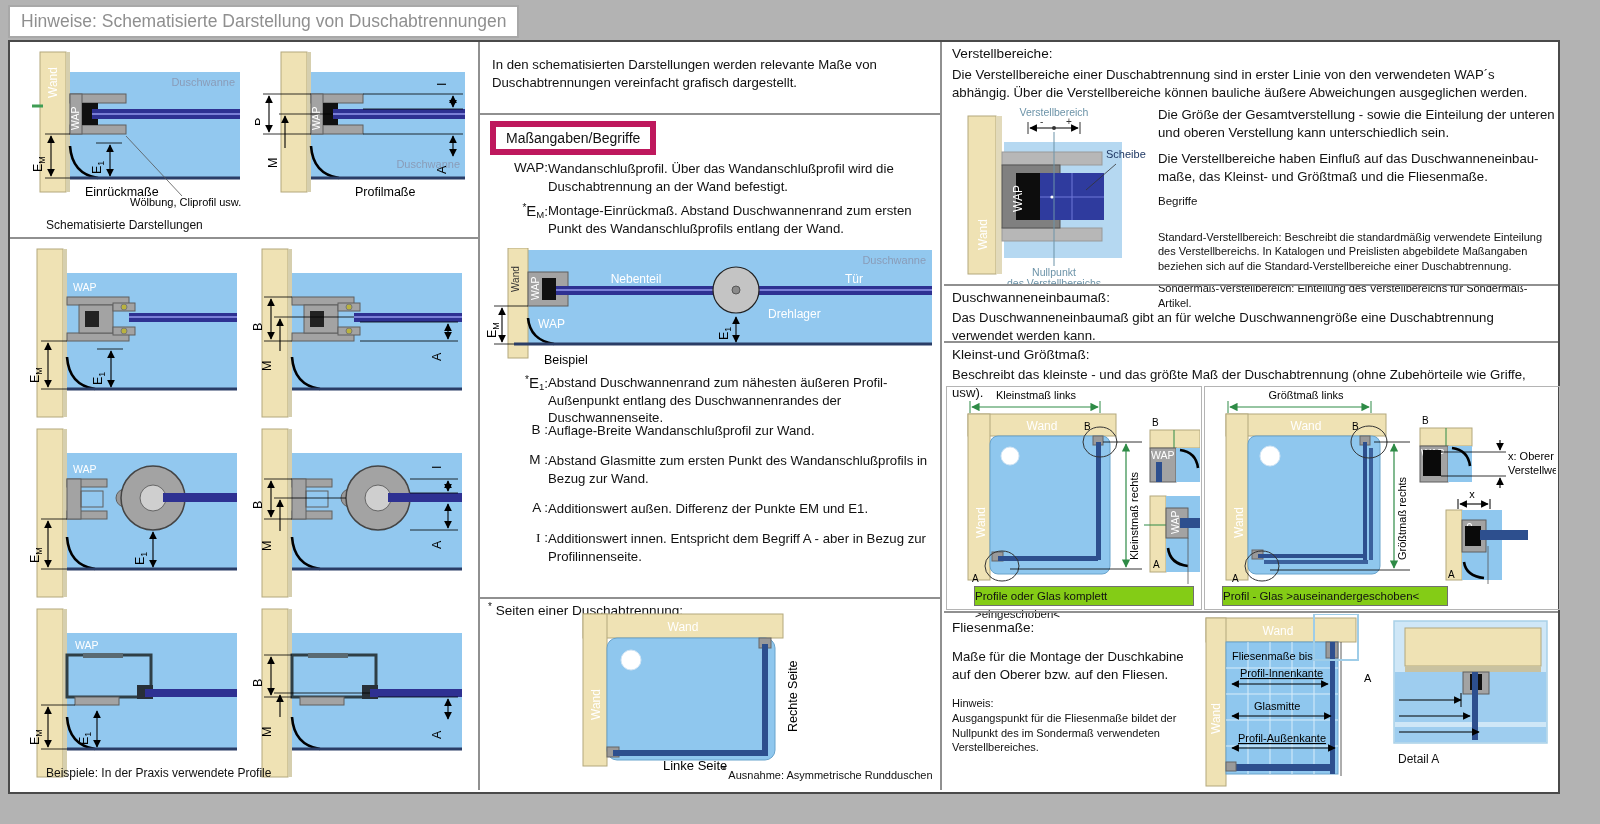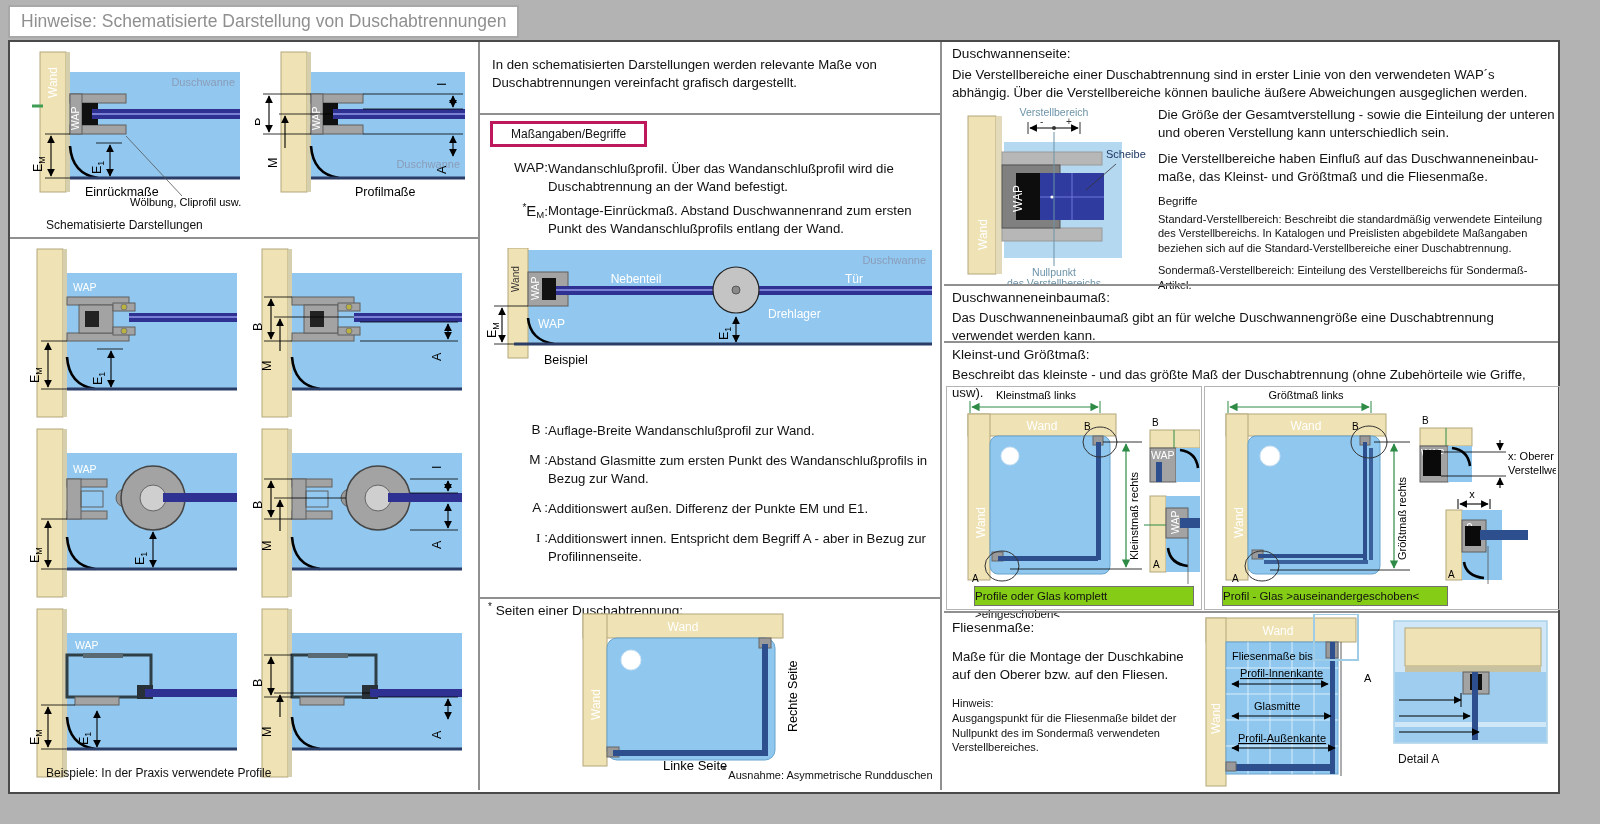--- a/index.html
+++ b/index.html
@@ -8,21 +8,21 @@
   .abs{position:absolute}
   #titlebox{left:8px;top:5px;height:29px;background:#fff;border:2px solid #a8a8a8;
             color:#8f8f8f;font-size:17.5px;line-height:29px;padding:0 11px;white-space:nowrap}
   #panel{left:8px;top:40px;width:1548px;height:750px;background:#fff;border:2px solid #4a4a4a}
   .vline{width:2px;background:#909090}
   .hline{height:2px;background:#909090}
   .t13{font-size:13.2px;line-height:1.34}
   .t12{font-size:12px}
   .t11{font-size:11px;line-height:1.32}
   .hdr{font-size:13.6px}
-  .boxlab{border:3px solid #be185d;padding:3px 18px;font-size:12px;display:inline-block;background:#fff}
+  .boxlab{border:6px solid #be185d;padding:3px 10px;font-size:14px;display:inline-block;background:#fff}
   .defrow{display:flex}
   .term{width:58px;flex:none;text-align:right;font-size:13.5px;white-space:nowrap}
   .dtext{flex:1;font-size:13.2px;line-height:1.34}
   .star{font-size:10px;position:relative;top:-5px}
   .subt{font-size:9.5px;position:relative;top:2px}
   .capbox{border:1px solid #707070;font-size:11.5px;text-align:left;background:#84cc16}
   .grpbox{border:1px solid #b4b4b4}
   .underl{}
   svg{display:block}
   svg text{font-family:"Liberation Sans",sans-serif}
@@ -409,20 +409,24 @@
       <line class="dim" x1="16" y1="60" x2="16" y2="94" marker-start="url(#ab)" marker-end="url(#ab)"></line>
       <text class="dl" transform="rotate(-90 10 90)"><tspan x="10" y="90">E</tspan><tspan dy="3" class="sub">M</tspan></text>
     </g>
     <g>
       <line class="dim" x1="250" y1="69" x2="250" y2="94" marker-start="url(#ab)" marker-end="url(#ab)"></line>
       <text class="dl" transform="rotate(-90 242 92)"><tspan x="242" y="92">E</tspan><tspan dy="3" class="sub">1</tspan></text>
     </g>
     <text class="cap" x="58" y="116" font-size="12">Beispiel</text>
   </svg>
 
+  <div class="abs defrow" style="left:490px;top:374px;width:442px">
+    <span class="term"><span class="star">*</span><span style="font-size:15px">E</span><span class="subt">1</span><span>:</span></span>
+    <span class="dtext">Abstand Duschwannenrand zum nähesten äußeren Profil-Außenpunkt entlang des Duschwannenrandes der Duschwannenseite.</span>
+  </div>
   <div class="abs defrow" style="left:490px;top:422px;width:440px">
     <span class="term"><span>B</span> <span>:</span></span>
     <span class="dtext">Auflage-Breite Wandanschlußprofil zur Wand.</span>
   </div>
   <div class="abs defrow" style="left:490px;top:452px;width:440px">
     <span class="term"><span>M</span> <span>:</span></span>
     <span class="dtext">Abstand Glasmitte zum ersten Punkt des Wandanschlußprofils in Bezug zur Wand.</span>
   </div>
   <div class="abs defrow" style="left:490px;top:500px;width:440px">
     <span class="term"><span>A</span> <span>:</span></span>
@@ -454,21 +458,21 @@
       <rect class="gl2" x="48" y="138" width="155" height="6"></rect>
     </g>
     <text transform="rotate(-90 232 120)" x="232" y="120" font-size="12.5" fill="#000">Rechte Seite</text>
     <text x="98" y="158" font-size="13" fill="#000">Linke Seite</text>
   </svg>
 
   <div class="abs t11" style="left:722px;top:768px">
     <span class="star">*</span> <span>Ausnahme: Asymmetrische Rundduschen</span>
   </div>
 
-  <div class="abs hdr" style="left:952px;top:46px">Duschwannenseite:</div>
+  <div class="abs hdr" style="left:952px;top:46px">Verstellbereiche:</div>
   <div class="abs t13" style="left:952px;top:66px;width:600px">Die Verstellbereiche einer Duschabtrennung sind in erster Linie von den verwendeten WAP´s abhängig. Über die Verstellbereiche können bauliche äußere Abweichungen ausgeglichen werden.</div>
 
   <svg class="abs" style="left:956px;top:102px" width="200" height="182" viewBox="0 0 200 182">
     <rect x="48" y="40" width="118" height="116" fill="#b5d8f1"></rect>
     <g>
       <rect class="wallF" x="12" y="14" width="28" height="158"></rect>
       <rect x="40" y="14" width="6" height="158" fill="#e2dabb"></rect>
     </g>
     <text class="wl" transform="rotate(-90 31 148)" x="31" y="148" font-size="13">Wand</text>
     <g>
@@ -497,21 +501,21 @@
     <text x="150" y="56" font-size="11" fill="#1f3864">Scheibe</text>
     <line x1="160" y1="62" x2="130" y2="88" stroke="#333" stroke-width="0.8"></line>
     <text class="tealt" x="98" y="174" text-anchor="middle">Nullpunkt</text>
     <text class="tealt" x="98" y="185" text-anchor="middle">des Verstellbereichs</text>
   </svg>
 
   <div class="abs" style="left:1158px;top:106px;width:398px">
     <div class="t13">Die Größe der Gesamtverstellung - sowie die Einteilung der unteren und oberen Verstellung kann unterschiedlich sein.</div>
     <div class="t13" style="margin-top:9px">Die Verstellbereiche haben Einfluß auf das Duschwanneneinbau-maße, das Kleinst- und Größtmaß und die Fliesenmaße.</div>
     <div class="underl" style="margin-top:9px;font-size:11.5px">Begriffe</div>
-    <div class="t11" style="margin-top:5px">Standard-Verstellbereich: Beschreibt die standardmäßig verwendete Einteilung des Verstellbereichs.  In Katalogen und Preislisten abgebildete Maßangaben beziehen sich auf die Standard-Verstellbereiche einer Duschabtrennung.</div>
+    <div class="t11" style="margin-top:23px">Standard-Verstellbereich: Beschreibt die standardmäßig verwendete Einteilung des Verstellbereichs.  In Katalogen und Preislisten abgebildete Maßangaben beziehen sich auf die Standard-Verstellbereiche einer Duschabtrennung.</div>
     <div class="t11" style="margin-top:8px">Sondermaß-Verstellbereich: Einteilung des Verstellbereichs für Sondermaß-Artikel.</div>
   </div>
 
   <div class="abs hline" style="left:944px;top:284px;width:614px;height:1.5px"></div>
   <div class="abs hdr" style="left:952px;top:290px">Duschwanneneinbaumaß:</div>
   <div class="abs t13" style="left:952px;top:309px;width:600px">Das Duschwanneneinbaumaß gibt an für welche Duschwannengröße eine Duschabtrennung verwendet werden kann.</div>
 
   <div class="abs hline" style="left:944px;top:341px;width:614px;height:1.5px"></div>
   <div class="abs hdr" style="left:952px;top:347px">Kleinst-und Größtmaß:</div>
   <div class="abs t13" style="left:952px;top:366px;width:600px">Beschreibt das kleinste - und das größte Maß der Duschabtrennung (ohne Zubehörteile wie Griffe, usw).</div>

